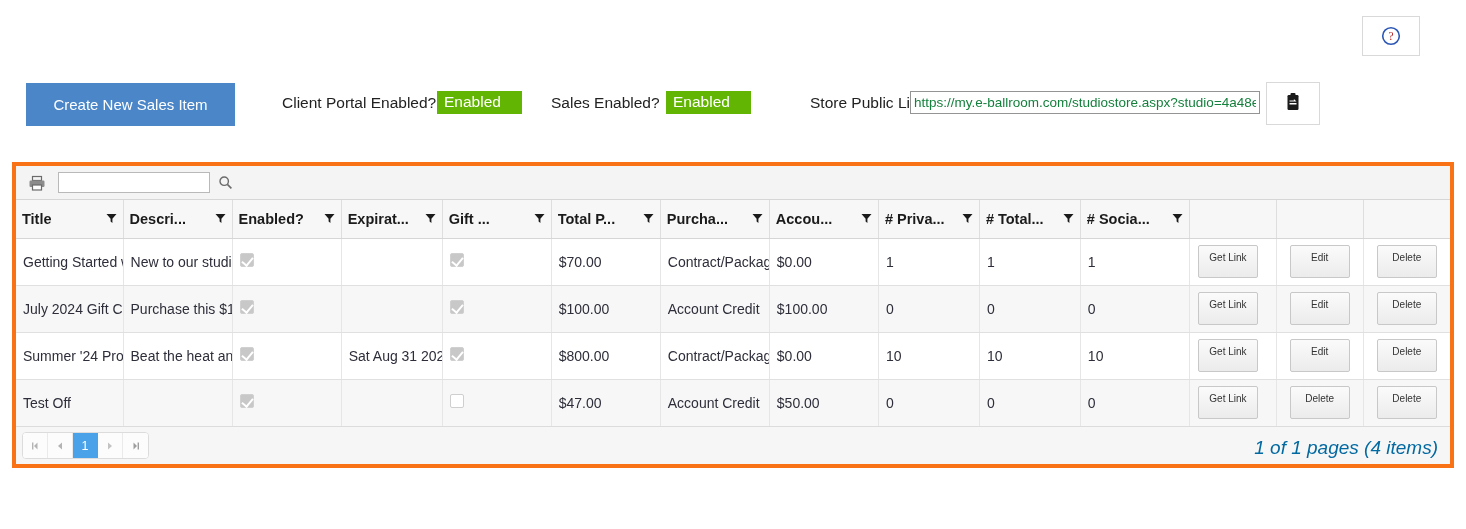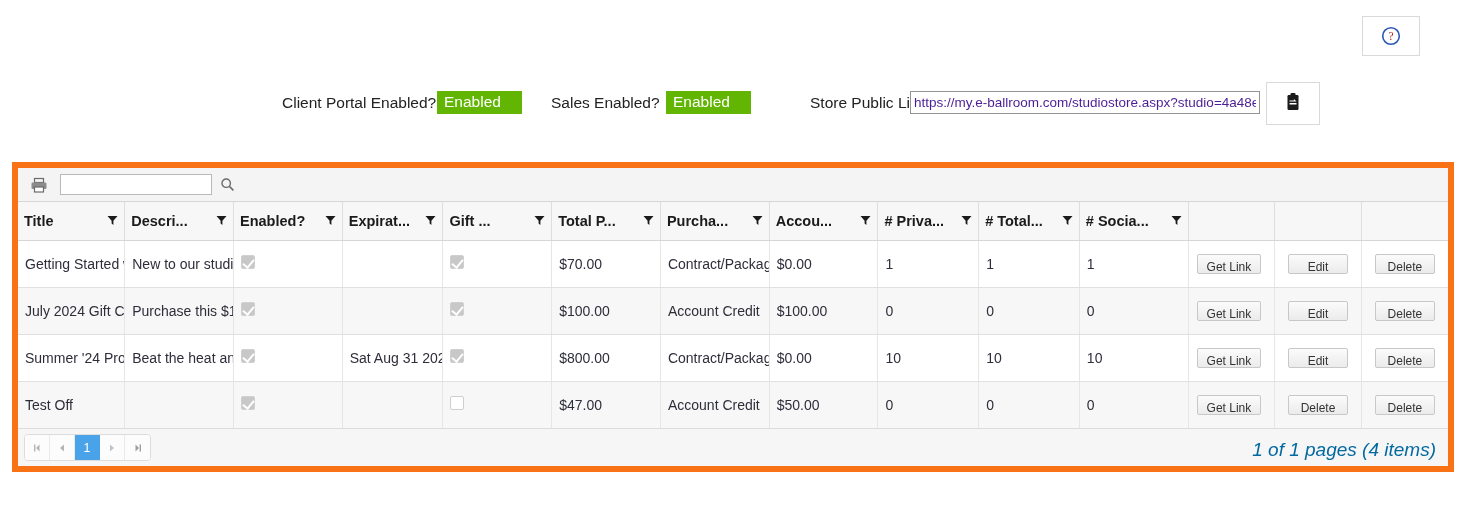--- a/index.html
+++ b/index.html
@@ -51,36 +51,36 @@
   }
   #lbl-cp { left: 282px; }
   #badge-cp { left: 437px; }
   #lbl-sales { left: 551px; }
   #badge-sales { left: 666px; }
   #lbl-link { left: 810px; }
   .link-input {
     position: absolute; left: 910px; top: 13px;
     width: 350px; height: 23px;
     border: 1px solid #949494; background: #fff;
-    font-size: 13.5px; color: #4c1d95; padding: 1px 3px;
+    font-size: 13.5px; color: #15803d; padding: 1px 3px;
     font-family: "Liberation Sans", sans-serif;
   }
   .copy-btn {
     position: absolute; left: 1266px; top: 4px;
     width: 54px; height: 43px;
     border: 1px solid #d9d9d9; background: #fff;
     display: flex; align-items: center; justify-content: center;
     cursor: pointer;
   }
 
   
   .grid {
     position: absolute; left: 12px; top: 162px;
     width: 1442px;
-    border: 6px solid #f97316;
+    border: 4px solid #f97316;
     background: #fff;
   }
   .grid-toolbar {
     height: 34px; background: #f4f4f4;
     border-bottom: 1px solid #d6d6d6;
     display: flex; align-items: center; padding-left: 10px;
   }
   .printer-ico { width: 22px; height: 22px; display:flex; align-items:center; justify-content:center; cursor:pointer; }
   .search-box {
     width: 152px; height: 21px; margin-left: 10px;
@@ -123,23 +123,23 @@
   }
   .cb.off { background: #fff; border: 1px solid #cfcfcf; }
   .cb.on::after {
     content: ""; position: absolute;
     left: 3px; top: 1px; width: 5px; height: 9px;
     border-right: 2px solid #fff; border-bottom: 2px solid #fff;
     transform: rotate(40deg);
   }
 
   .gbtn {
-    display: inline-block; min-width: 60px; height: 20px; line-height: 24px;
+    display: inline-block; min-width: 60px; height: 33px; line-height: 24px;
     padding: 0 9px; text-align: center;
-    font-size: 12px; color: #333;
+    font-size: 10px; color: #333;
     border: 1px solid #c8c8c8; border-radius: 2px;
     background: linear-gradient(#fbfbfb, #ebebeb);
     cursor: pointer; white-space: nowrap;
     font-family: "Liberation Sans", sans-serif;
   }
   td.act { text-align: center; }
   td.act.getlink { text-align: left; padding-left: 8px; }
 
   
   .pager-row {
@@ -177,20 +177,21 @@
   <div class="help-btn">
     <span>
       <svg width="20" height="20" viewBox="0 0 20 20">
         <circle cx="10" cy="10" r="8.3" fill="none" stroke="#2d57b5" stroke-width="1.6"></circle>
         <text x="10" y="14.3" text-anchor="middle" font-size="11.5" font-family="Liberation Serif, serif" fill="#b02020">?</text>
       </svg>
     </span>
   </div>
 
   <div class="actionbar">
+    <div class="create-btn">Create New Sales Item</div>
 
     <div class="inline-lbl" id="lbl-cp">Client Portal Enabled?</div>
     <div class="badge" id="badge-cp">Enabled</div>
 
     <div class="inline-lbl" id="lbl-sales">Sales Enabled?</div>
     <div class="badge" id="badge-sales">Enabled</div>
 
     <div class="inline-lbl" id="lbl-link">Store Public Link:</div>
     <input class="link-input" type="text" value="https://my.e-ballroom.com/studiostore.aspx?studio=4a48e" style="">
 

